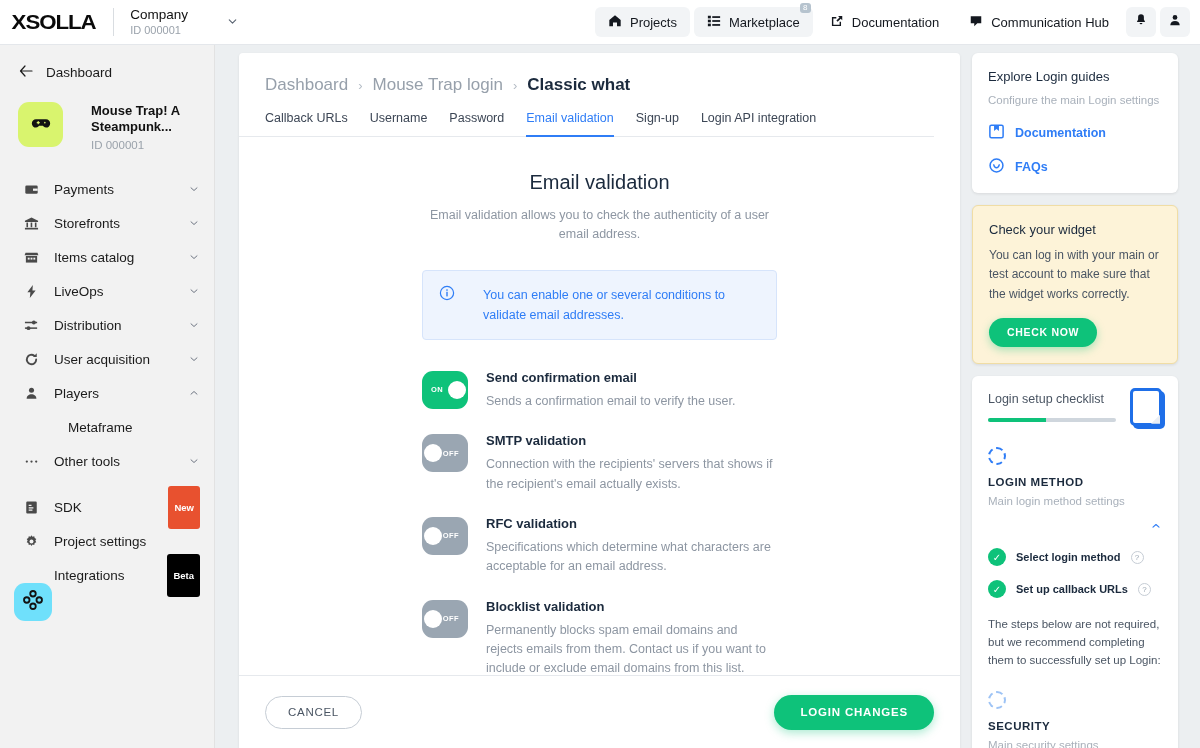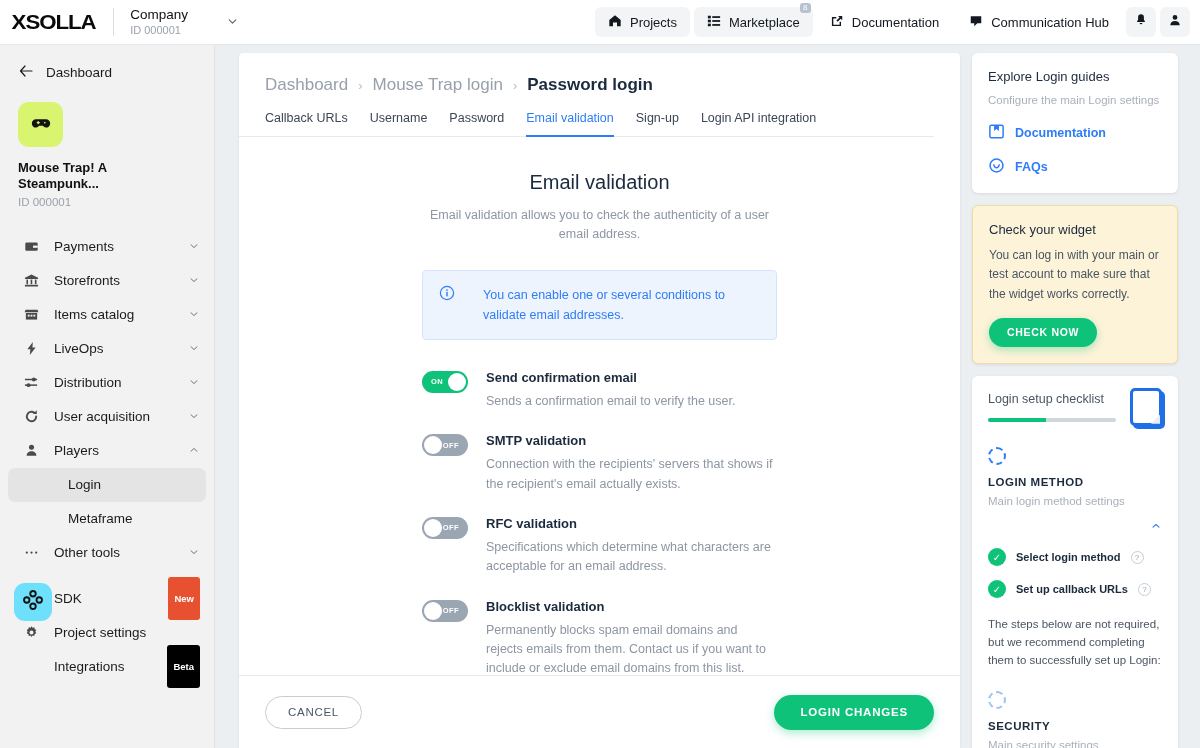--- a/index.html
+++ b/index.html
@@ -49,21 +49,21 @@
   
   .sidebar {
     position: absolute; top: 45px; left: 0; width: 215px; height: 703px;
     background: #f2f2f2; border-right: 1px solid #e2e2e2;
     padding-top: 12px; overflow: hidden;
   }
   .back-row {
     display:flex; align-items:center; gap: 12px;
     padding: 6px 0 6px 18px; font-size: 13.5px; color:#1c1c1c; cursor:pointer;
   }
-  .proj-card { display:flex; gap: 12px; padding: 14px 14px 10px 18px; cursor:pointer;flex-direction:column;}
+  .proj-card { display:flex; gap: 28px; padding: 14px 14px 10px 18px; cursor:pointer;}
   .proj-thumb {
     width: 45px; height: 45px; border-radius: 11px; background: #d9f46e;
     display:flex; align-items:center; justify-content:center; flex: 0 0 45px;
   }
   .proj-meta { padding-top: 1px; }
   .proj-title { font-size: 13px; font-weight: 700; color: #111; line-height: 1.25; max-width:115px; }
   .proj-id { font-size: 11.5px; color: #9aa2ab; margin-top: 3px; }
 
   .nav-item {
     display:flex; align-items:center; height: 34px; padding: 0 14px 0 22px;
@@ -113,21 +113,21 @@
   }
   .infobox {
     margin: 25px auto 0; width: 355px; background:#eef4fe; border:1px solid #d6e4fb;
     border-radius: 4px; padding: 14px 16px; display:flex; gap: 28px;
   }
   .infobox .txt { font-size:12.5px; color:#2f7df6; line-height:1.6; }
 
   .tlist { width: 355px; margin: 30px auto 0; }
   .trow { display:flex; gap: 18px; margin-bottom: 22px; }
   .sw {
-    width: 46px; height: 22px; border-radius: 11px; flex:0 0 46px;
+    width: 46px; height: 38px; border-radius: 11px; flex:0 0 46px;
     display:flex; align-items:center; position:relative; cursor:pointer; margin-top:1px;
   }
   .sw.on { background:#0ec27a; justify-content:flex-end; }
   .sw.off { background:#9aa6b2; justify-content:flex-start; }
   .sw .knob { width: 18px; height: 18px; border-radius: 50%; background:#fff; margin: 0 2px; }
   .sw .sl { position:absolute; font-size: 7.5px; color:#fff; font-weight:700; letter-spacing:.4px; }
   .sw.on .sl { left: 9px; }
   .sw.off .sl { right: 9px; }
   .tr-name { font-size: 13px; color:#1b2a3d; font-weight:700; }
   .tr-desc { font-size: 12.5px; color:#8d96a2; margin-top: 7px; line-height:1.55; }
@@ -397,23 +397,20 @@
           <circle cx="8" cy="4.6" r="2.7" fill="#4a4a4a"></circle>
           <path d="M2.8 13.6c0-3 2.4-4.8 5.2-4.8s5.2 1.8 5.2 4.8z" fill="#4a4a4a"></path>
         </svg>
       </span>
     <span class="ni-label">Players</span>
     <span class="ni-chev"><svg width="12" height="12" viewBox="0 0 16 16">
           <path d="M4 9.6l4-3.6 4 3.6" stroke="#6b7280" stroke-width="1.3" fill="none" stroke-linecap="round" stroke-linejoin="round"></path>
         </svg></span>
   </div>
 
-  <div class="nav-item sub active">
-    <span class="ni-label">Login</span>
-  </div>
 
   <div class="nav-item sub">
     <span class="ni-label">Metaframe</span>
   </div>
 
   <div class="nav-item">
     <span class="ni-ico">
         <svg width="15" height="15" viewBox="0 0 16 16">
           <circle cx="3" cy="8" r="1.2" fill="#4a4a4a"></circle>
           <circle cx="8" cy="8" r="1.2" fill="#4a4a4a"></circle>
@@ -467,21 +464,21 @@
   </div>
 </div>
 
 <div class="main">
 
   <div class="crumbs">
     <span class="crumb">Dashboard</span>
     <span class="crumb sep">›</span>
     <span class="crumb">Mouse Trap login</span>
     <span class="crumb sep">›</span>
-    <span class="crumb active">Password login</span>
+    <span class="crumb active">Classic what</span>
   </div>
 
   <div class="tabs">
     <div class="tab">Callback URLs</div>
     <div class="tab">Username</div>
     <div class="tab">Password</div>
     <div class="tab active">Email validation</div>
     <div class="tab">Sign-up</div>
     <div class="tab">Login API integration</div>
   </div>

